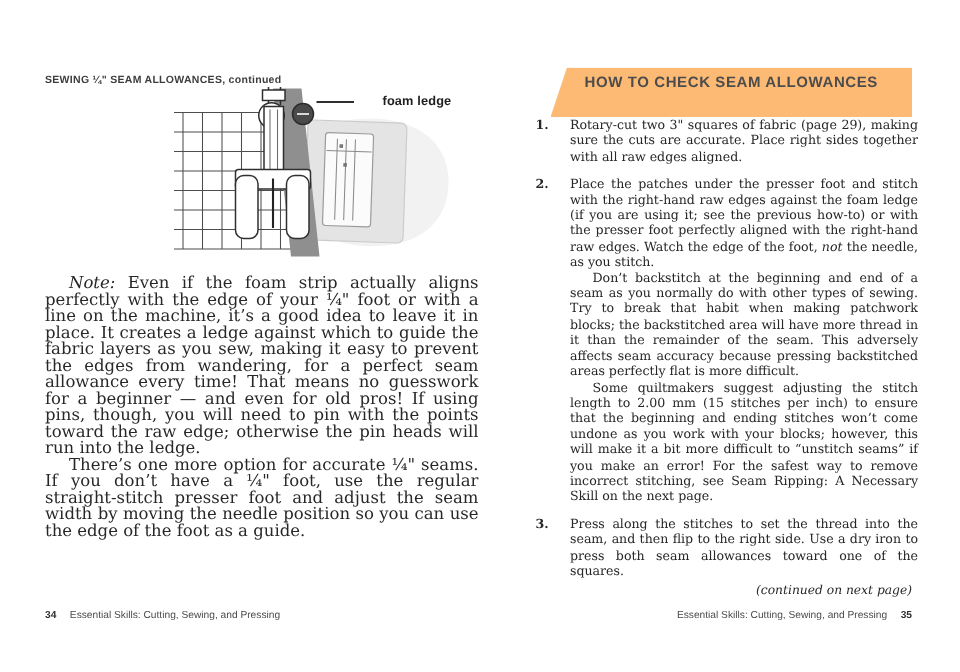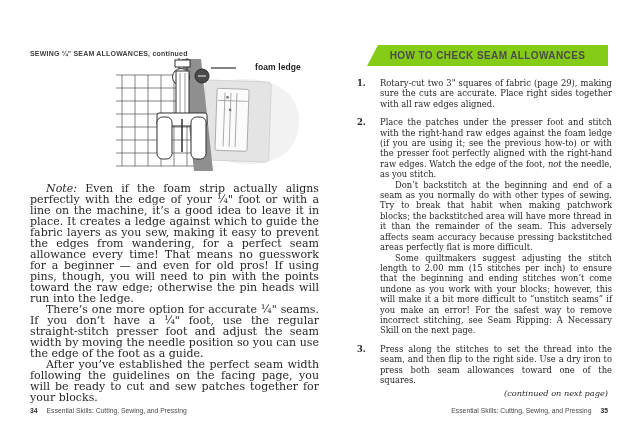--- a/index.html
+++ b/index.html
@@ -35,22 +35,22 @@
     position:absolute; top:407px;
     font-family:"Liberation Sans", sans-serif; font-size:6.8px; color:#4a4a4a;
   }
   .folio .pagenum { font-weight:bold; color:#2e2e2e; }
   .folio-left { left:30px; }
   .folio-left .pagenum { margin-right:9px; }
   .folio-right { right:32px; text-align:right; }
   .folio-right .pagenum { margin-left:9px; }
   
   .banner {
-    position:absolute; left:367px; top:45px; width:241px; height:21px;
-    background:#84cc16; clip-path:polygon(11px 0, 100% 0, 100% 100%, 0 100%);
+    position:absolute; left:367px; top:45px; width:241px; height:33px;
+    background:#fdba74; clip-path:polygon(11px 0, 100% 0, 100% 100%, 0 100%);
     text-align:center; line-height:22px;
     font-family:"Liberation Sans", sans-serif; font-weight:bold;
     font-size:10px; letter-spacing:0.4px; color:#4c4c4c;
   }
   .steps {
     position:absolute; left:357px; top:78px; width:255px;
     margin:0; padding:0; list-style:none;
     font-size:8.4px; line-height:10.4px; color:#272727;
   }
   .step { display:flex; margin:0 0 8px 0; }
@@ -129,21 +129,20 @@
         <line x1="181" y1="11" x2="206" y2="11" stroke="#2f2f2f" stroke-width="1.2"></line>
       </svg>
       <div class="foam-label">
         <span>foam ledge</span>
       </div>
     </div>
 
     <div class="body-left">
       <p><i class="run">Note:</i><span> Even if the foam strip actually aligns perfectly with the edge of your ¼" foot or with a line on the machine, it’s a good idea to leave it in place. It creates a ledge against which to guide the fabric layers as you sew, making it easy to prevent the edges from wandering, for a perfect seam allowance every time! That means no guesswork for a beginner — and even for old pros! If using pins, though, you will need to pin with the points toward the raw edge; otherwise the pin heads will run into the ledge.</span></p>
       <p>There’s one more option for accurate ¼" seams. If you don’t have a ¼" foot, use the regular straight-stitch presser foot and adjust the seam width by moving the needle position so you can use the edge of the foot as a guide.</p>
-      <p>After you’ve established the perfect seam width following the guidelines on the facing page, you will be ready to cut and sew patches together for your blocks.</p>
     </div>
 
     <div class="folio folio-left">
       <span class="pagenum">34</span><span class="booktitle">Essential Skills: Cutting, Sewing, and Pressing</span>
     </div>
   </section>
 
   <section>
 
     <div class="banner">HOW TO CHECK SEAM ALLOWANCES</div>

